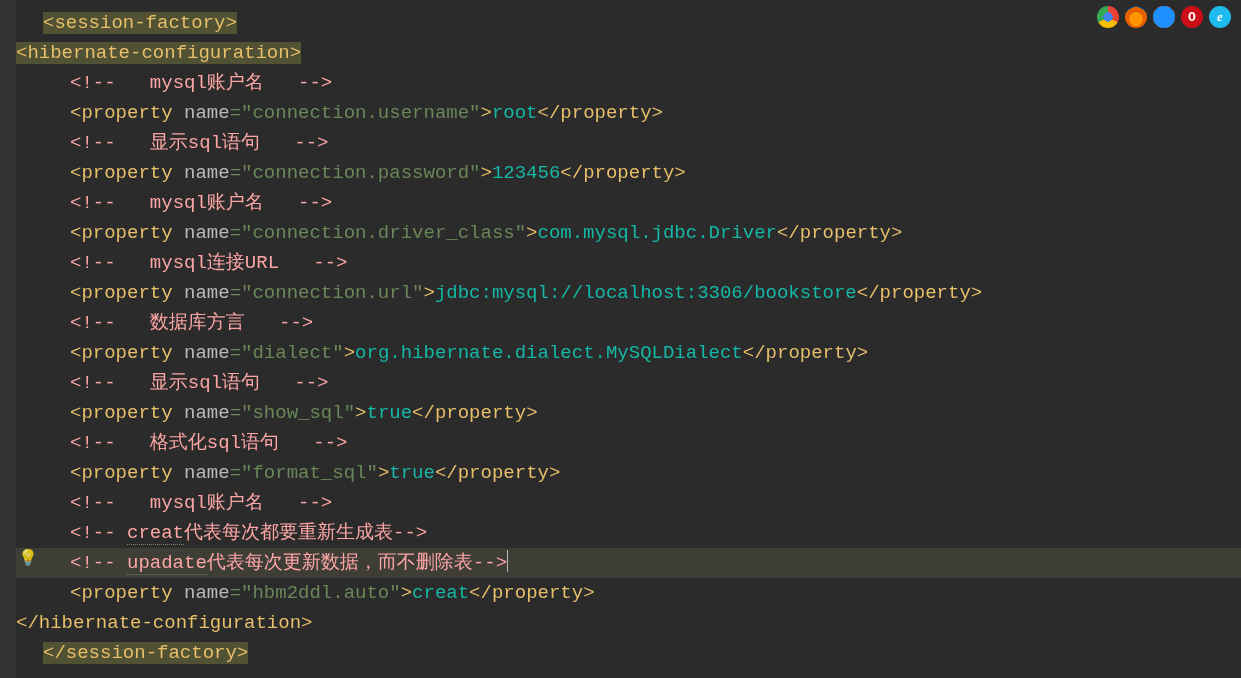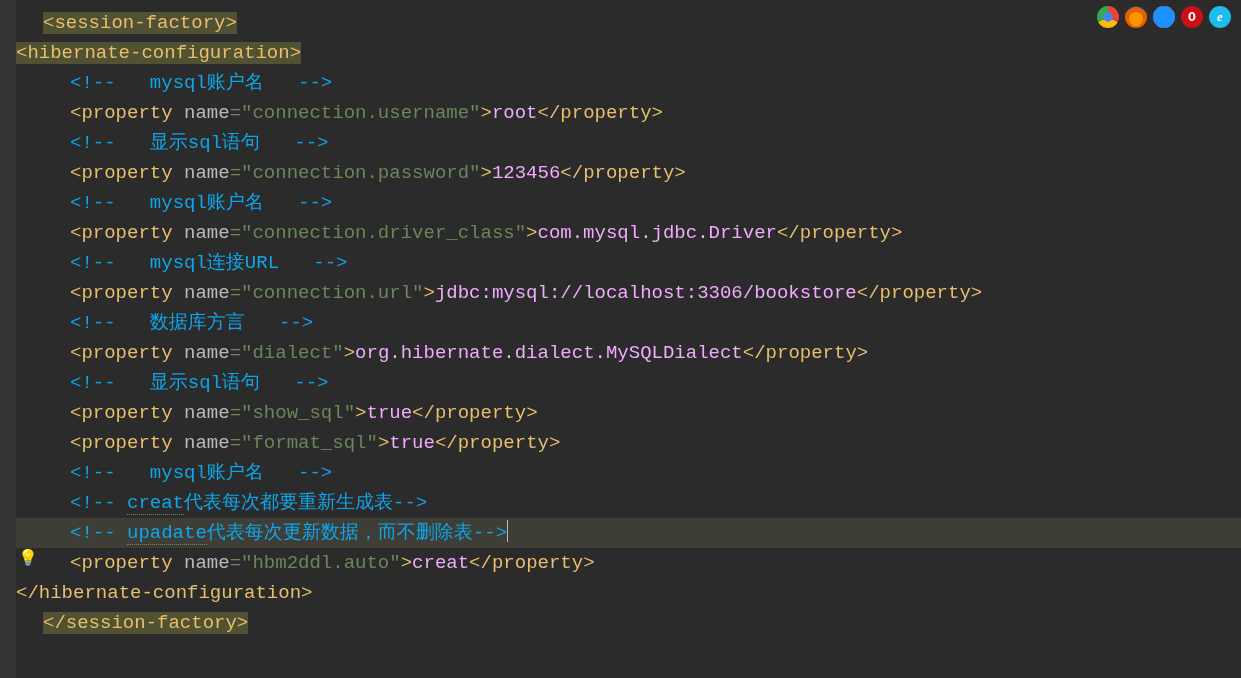--- a/index.html
+++ b/index.html
@@ -18,22 +18,22 @@
     line-height: 30px;
     position: relative;
   }
   .line {
     white-space: pre;
     position: relative;
   }
   .tag { color: #e8bf6a; }
   .attr-name { color: #bababa; }
   .attr-value { color: #6a8759; }
-  .text-content { color: #f0abfc; }
-  .comment { color: #0ea5e9; }
+  .text-content { color: #14b8a6; }
+  .comment { color: #fca5a5; }
   .underline-warn {
     border-bottom: 1px dotted #6a8759;
   }
   .cursor-line {
     background: rgba(120,120,90,0.25);
   }
   .highlight-tag {
     background: rgba(120,120,60,0.5);
   }
   .indent1 { padding-left: 0px; }
@@ -123,20 +123,21 @@
 <div class="line indent3"><span class="tag">&lt;<span>property</span></span> <span class="attr-name">name</span><span class="attr-value">=</span><span class="attr-value"><span>"</span><span>connection.url</span><span>"</span></span><span class="tag">&gt;</span><span class="text-content">jdbc:mysql://localhost:3306/bookstore</span><span class="tag">&lt;/<span>property</span>&gt;</span></div>
 
 <div class="line indent3"><span class="comment"><span>&lt;!--</span>   <span>数据库方言</span>   <span>--&gt;</span></span></div>
 
 <div class="line indent3"><span class="tag">&lt;<span>property</span></span> <span class="attr-name">name</span><span class="attr-value">=</span><span class="attr-value"><span>"</span><span>dialect</span><span>"</span></span><span class="tag">&gt;</span><span class="text-content">org.hibernate.dialect.MySQLDialect</span><span class="tag">&lt;/<span>property</span>&gt;</span></div>
 
 <div class="line indent3"><span class="comment"><span>&lt;!--</span>   <span>显示sql语句</span>   <span>--&gt;</span></span></div>
 
 <div class="line indent3"><span class="tag">&lt;<span>property</span></span> <span class="attr-name">name</span><span class="attr-value">=</span><span class="attr-value"><span>"</span><span>show_sql</span><span>"</span></span><span class="tag">&gt;</span><span class="text-content">true</span><span class="tag">&lt;/<span>property</span>&gt;</span></div>
 
+<div class="line indent3"><span class="comment"><span>&lt;!--</span>   <span>格式化sql语句</span>   <span>--&gt;</span></span></div>
 
 <div class="line indent3"><span class="tag">&lt;<span>property</span></span> <span class="attr-name">name</span><span class="attr-value">=</span><span class="attr-value"><span>"</span><span>format_sql</span><span>"</span></span><span class="tag">&gt;</span><span class="text-content">true</span><span class="tag">&lt;/<span>property</span>&gt;</span></div>
 
 <div class="line indent3"><span class="comment"><span>&lt;!--</span>   <span>mysql账户名</span>   <span>--&gt;</span></span></div>
 
 <div class="line indent3"><span class="comment"><span>&lt;!--</span> <span class="underline-warn">creat</span><span>代表每次都要重新生成表</span><span>--&gt;</span></span></div>
 
 <div class="line indent3 cursor-line"><span class="comment"><span>&lt;!--</span> <span class="underline-warn">upadate</span><span>代表每次更新数据，而不删除表</span><span>--&gt;</span></span><span class="caret"></span></div>
 
 <div class="line indent3"><span class="tag">&lt;<span>property</span></span> <span class="attr-name">name</span><span class="attr-value">=</span><span class="attr-value"><span>"</span><span>hbm2ddl.auto</span><span>"</span></span><span class="tag">&gt;</span><span class="text-content">creat</span><span class="tag">&lt;/<span>property</span>&gt;</span></div>

